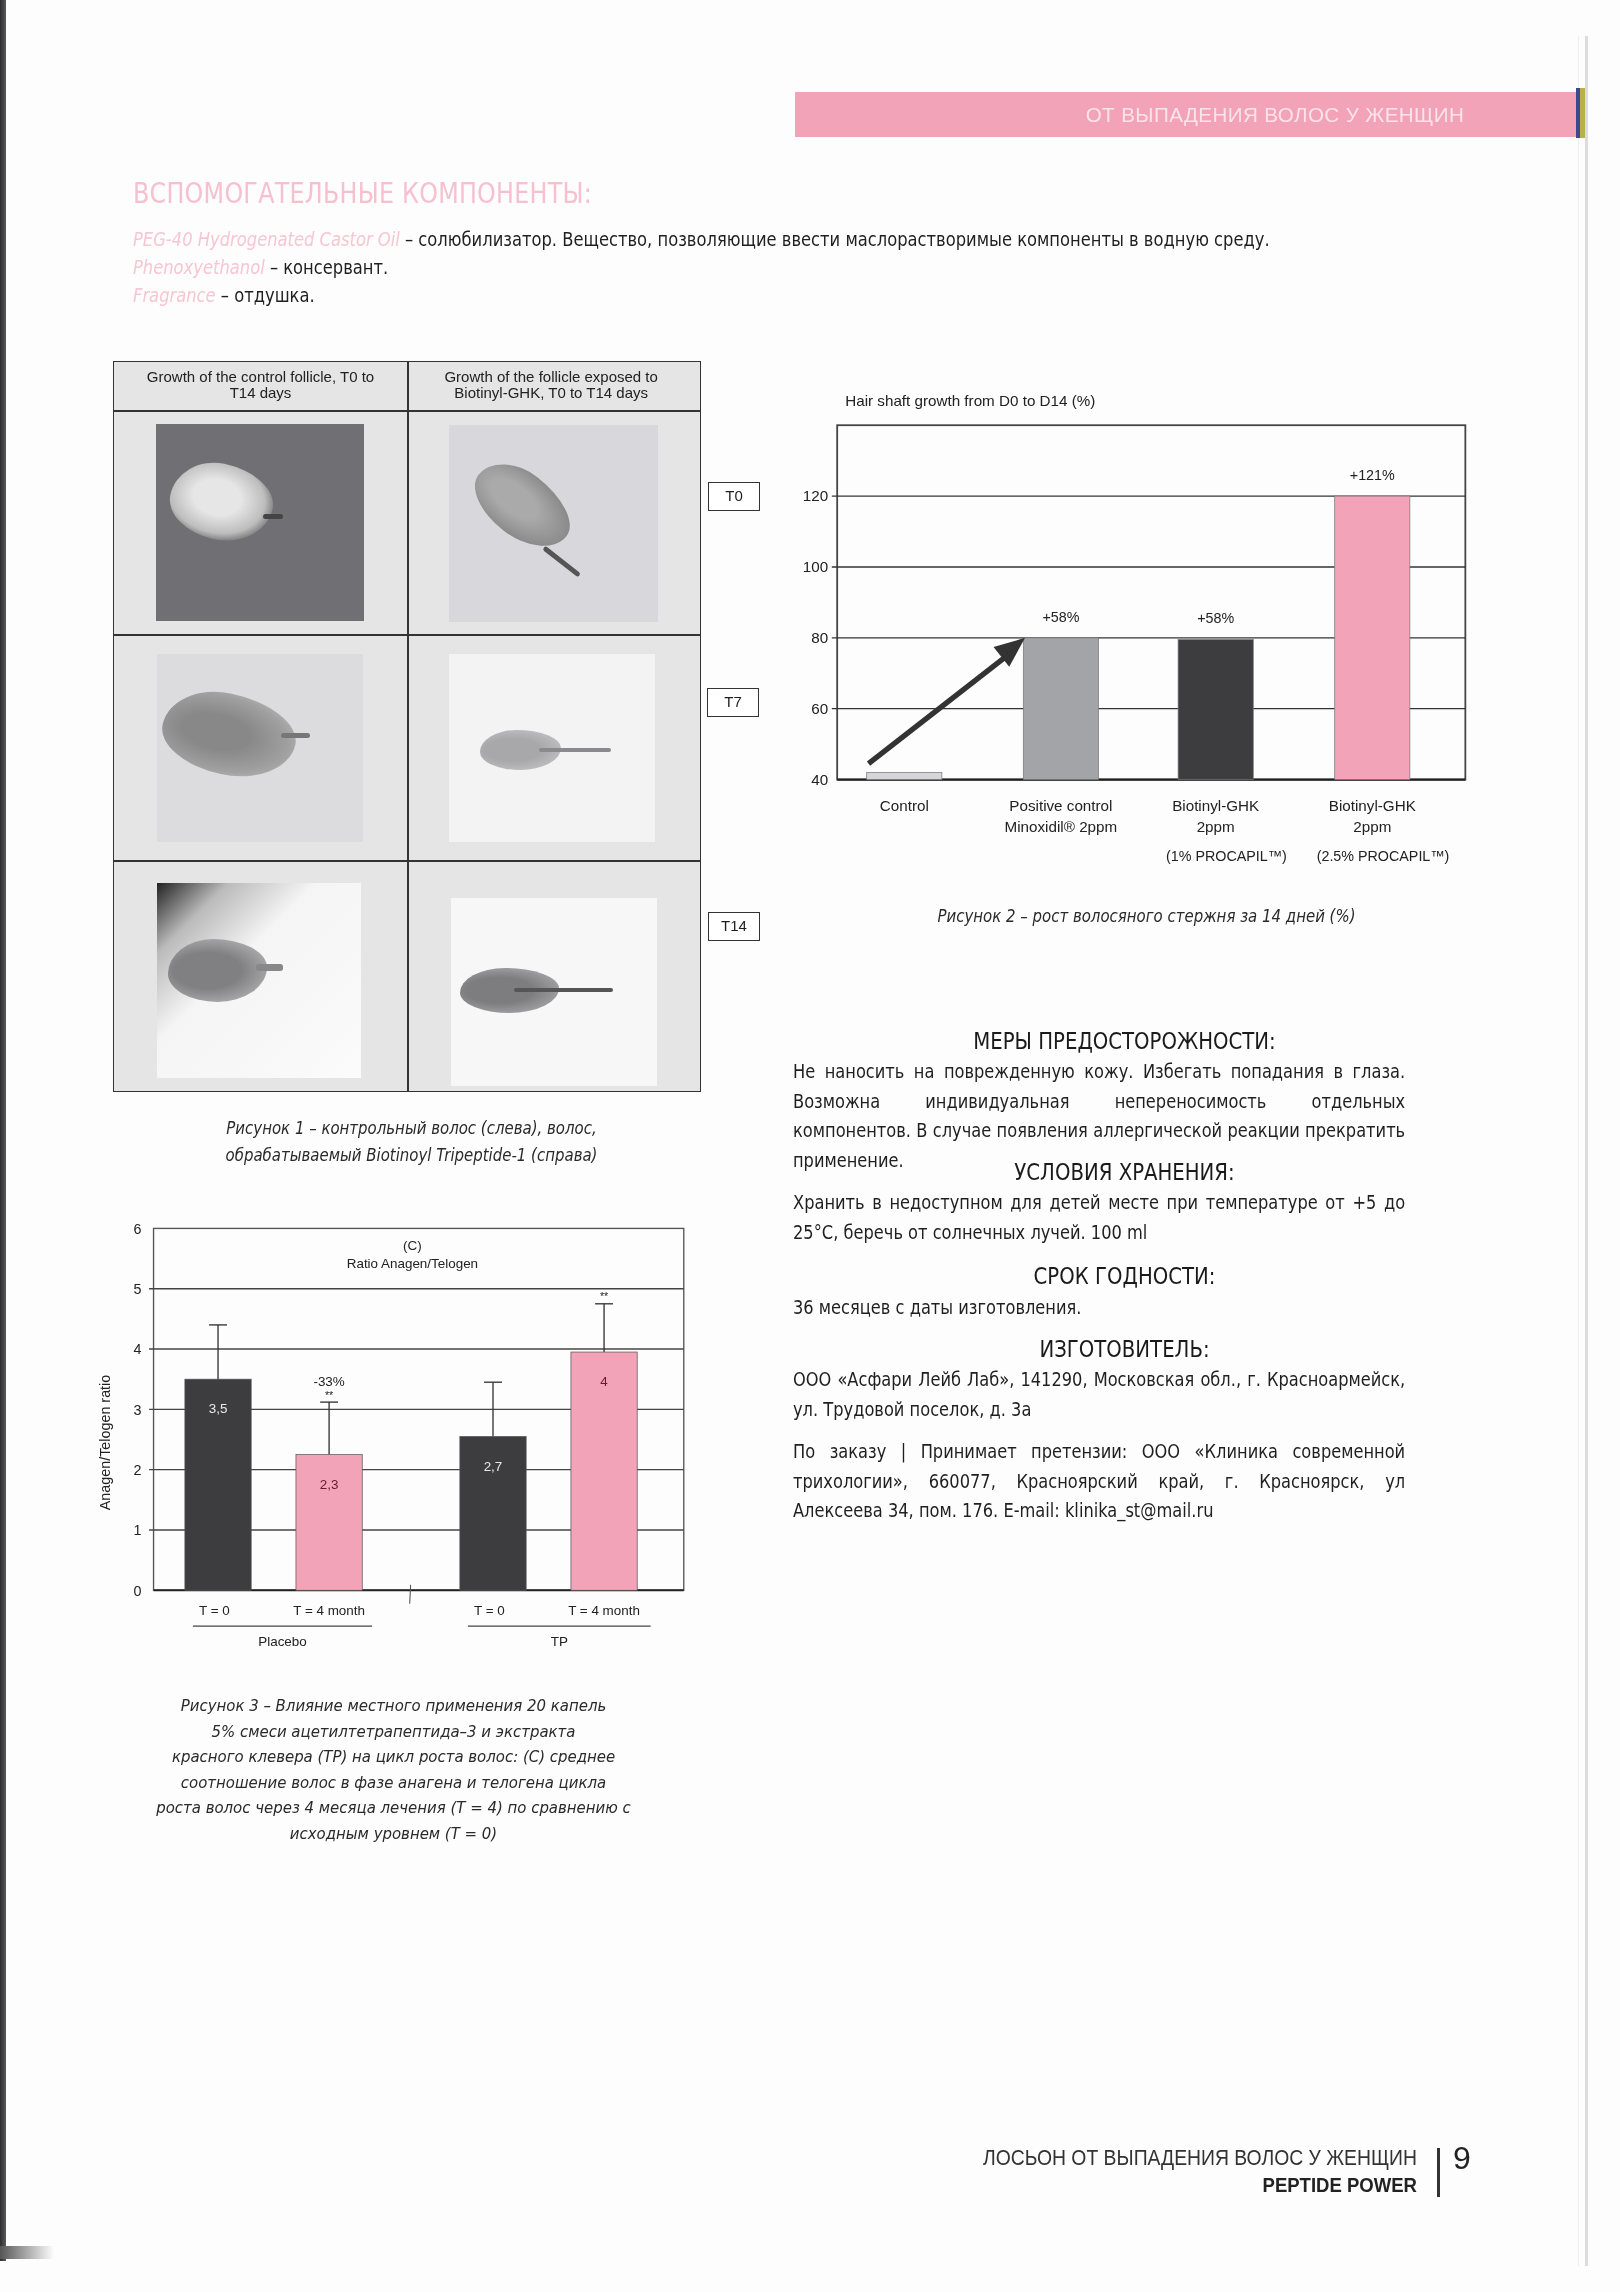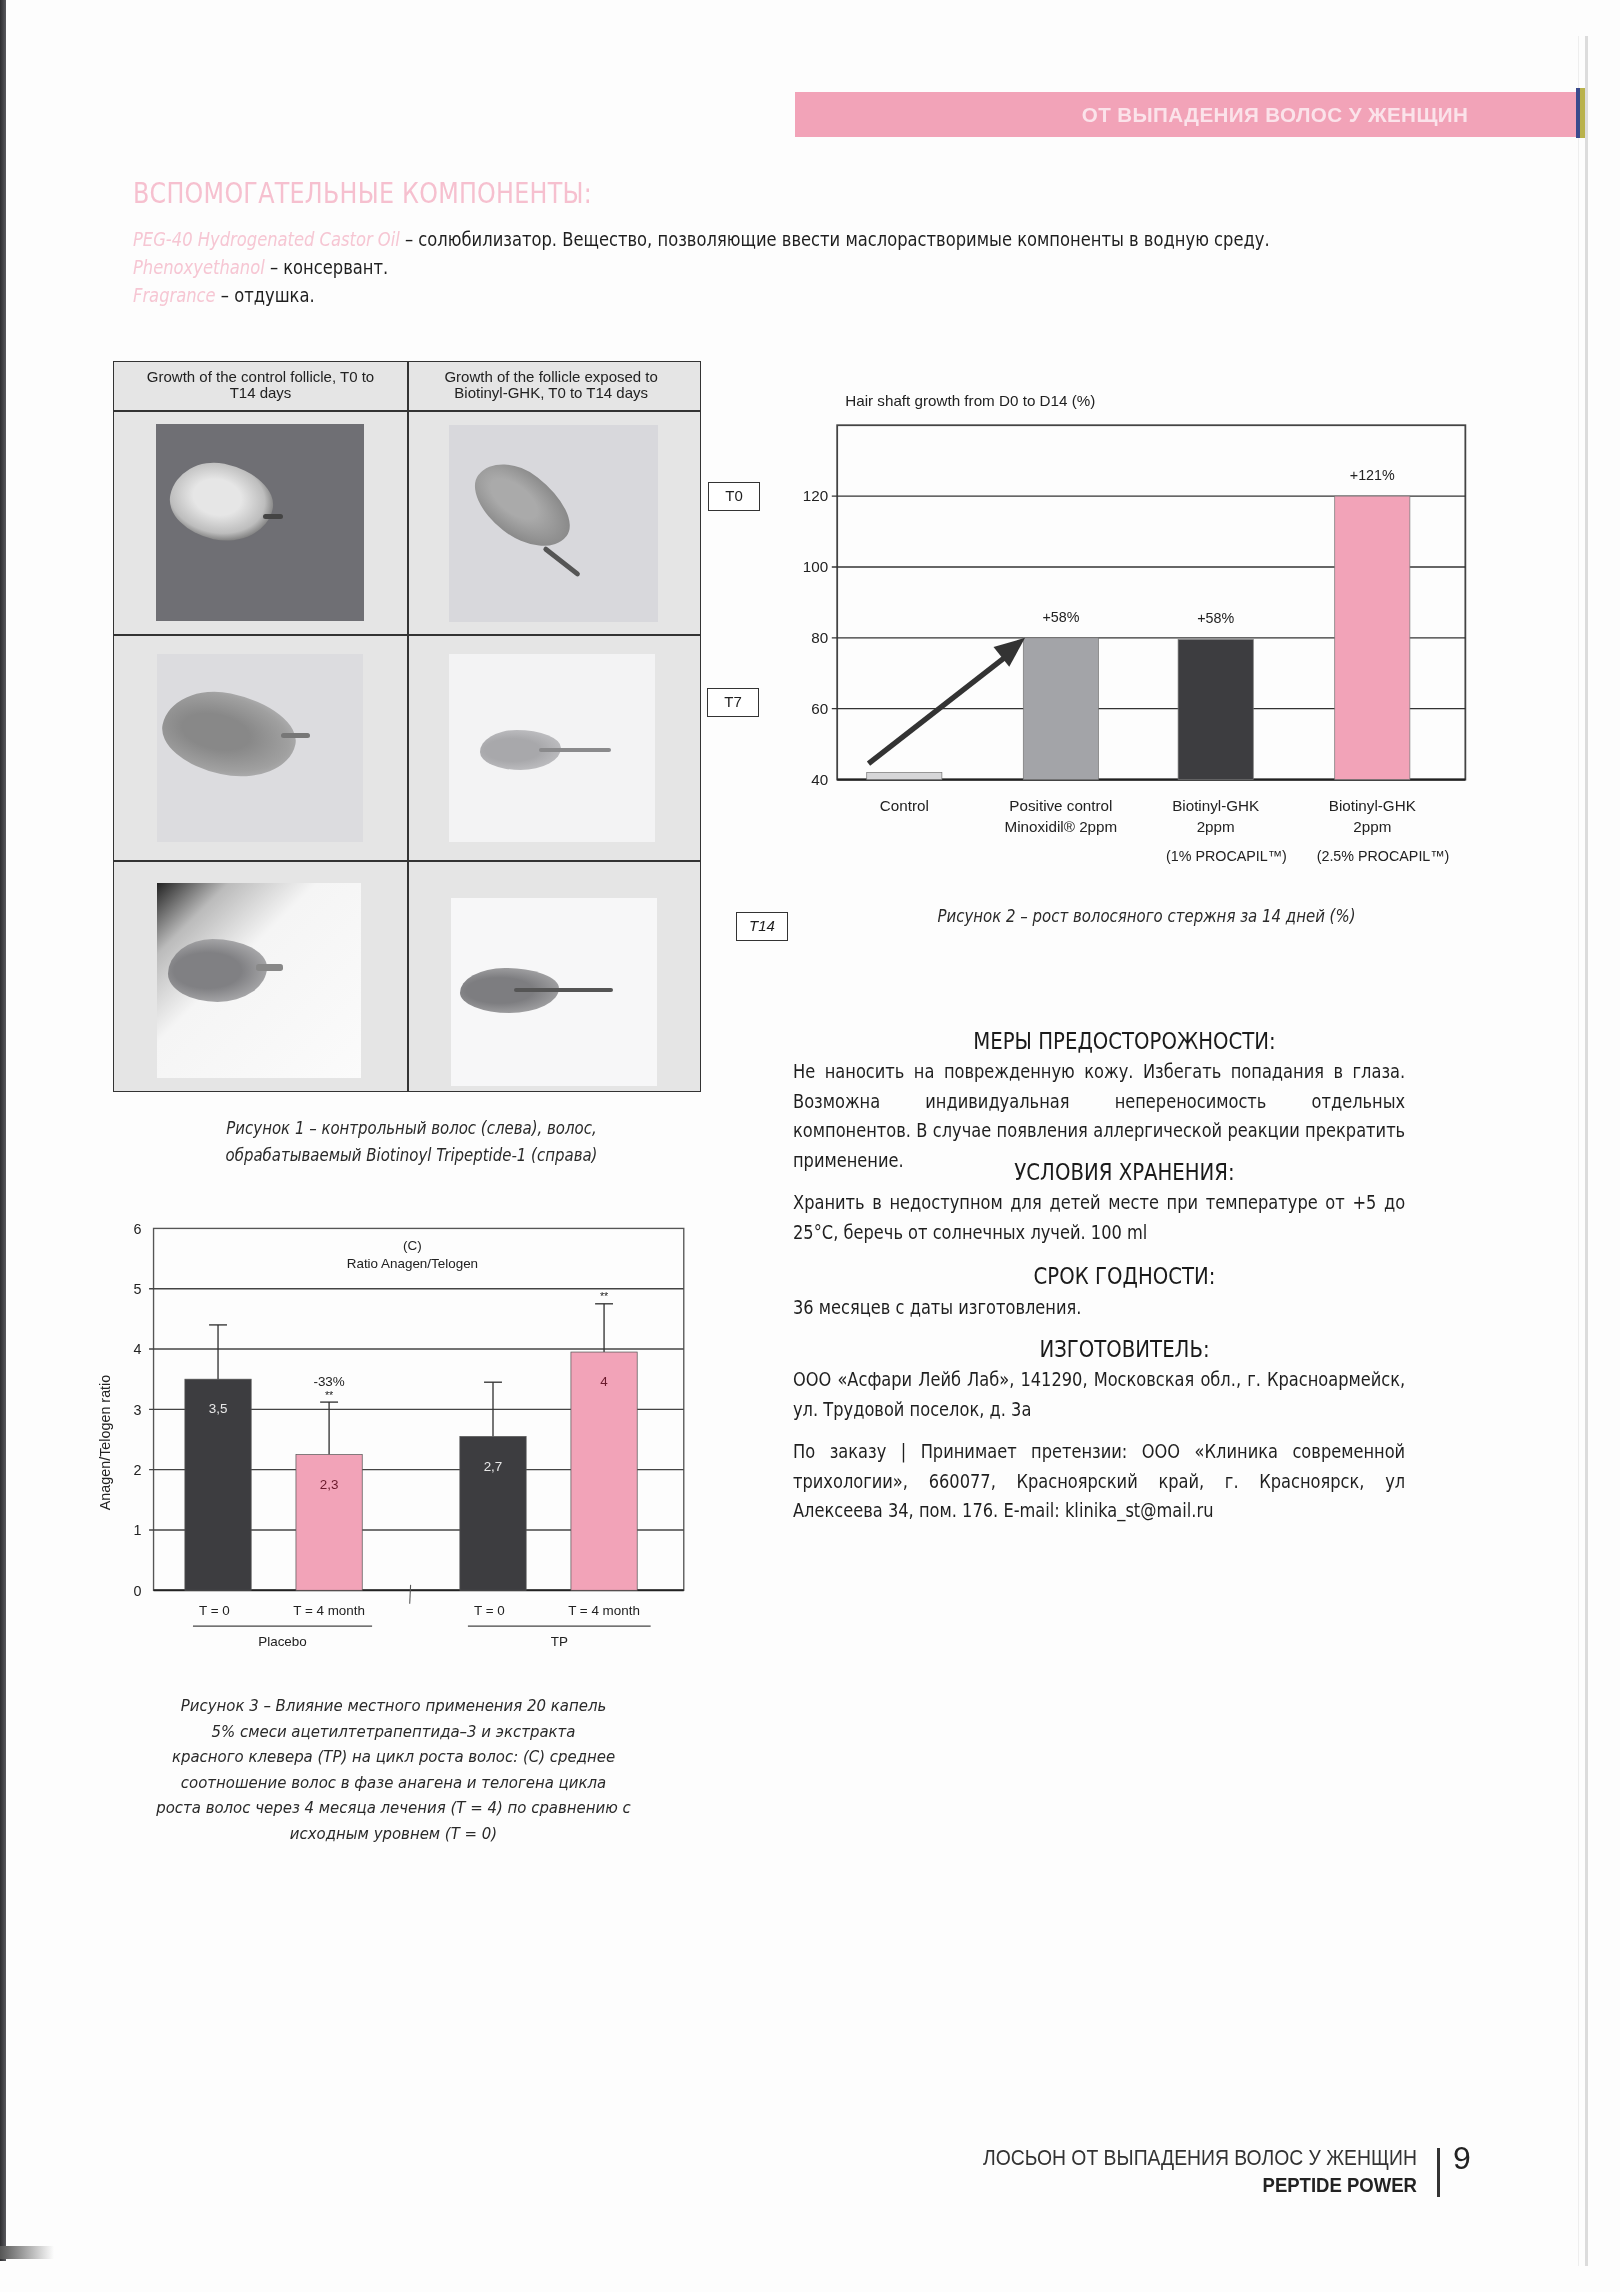--- a/index.html
+++ b/index.html
@@ -10,21 +10,21 @@
     color: #1e1e1e;
   }
   .abs { position: absolute; }
   
   .scan-left { left: 0; top: 0; width: 6.3px; height: 2261px; background: linear-gradient(90deg,#2d2d30,#5a5a5e); }
   .scan-bottom { left: 0; top: 2246px; width: 54px; height: 12.5px; background: linear-gradient(90deg,#555,#ddd 80%,transparent); }
   .scan-right-line { left: 1585px; top: 36px; width: 2.7px; height: 2230px; background: #dcdcdc; }
   .scan-right-line2 { left: 1578px; top: 36px; width: 0.9px; height: 2230px; background: #eeeeee; }
 
   
-  .banner { left: 795px; top: 92px; width: 781px; height: 45px; background: #f2a3b8; font-weight: bold; }
+  .banner { left: 795px; top: 92px; width: 781px; height: 45px; background: #f2a3b8; }
   .banner-text { position: absolute; left: 0; right: 0; top: 10.7px; text-align: center; padding-left: 179px;
     color: #fbe3ea; font-size: 20.6px; letter-spacing: 0.4px; font-family: "Liberation Sans", sans-serif; }
   .banner-edge { left: 1576px; top: 88px; width: 3.6px; height: 50px; background: #3b4a8c; }
   .banner-edge2 { left: 1580px; top: 88px; width: 5.4px; height: 50px; background: #b9b24c; }
 
   
   .aux-title { left: 133px; top: 177px; font-size: 28px; color: #f6c0cf; letter-spacing: 0.3px; font-family: "DejaVu Sans", sans-serif; transform: scaleX(0.85); transform-origin: left; }
   .aux-line { left: 133px; font-size: 19px; white-space: nowrap; font-family: "DejaVu Sans", sans-serif; transform: scaleX(0.86); transform-origin: left; }
   .aux-line .ing { color: #f6c6d3; font-style: italic; }
   .aux-line .desc { color: #1f1f1f; }
@@ -122,21 +122,21 @@
   </div>
 
   <div class="photo" style="left:337px;top:536px;width:206px;height:188px;">
     <div class="photo-bg" style="background:#f7f7f8;"></div>
     <div class="blob" style="left:9px;top:70px;width:99px;height:45px;background:radial-gradient(ellipse at 40% 50%,#7d7d80 40%,#a0a0a2 75%,transparent 100%);"></div>
     <div class="stem" style="left:63px;top:90px;width:99px;height:3.6px;background:#555;"></div>
   </div>
 </div>
 <div class="abs tlabel" style="left:708px;top:462px;margin-top:20px;">T0</div>
 <div class="abs tlabel" style="left:707px;top:688px;">T7</div>
-<div class="abs tlabel" style="left:736px;top:912px;font-style:italic;">T14</div>
+<div class="abs tlabel" style="left:708px;top:912px;">T14</div>
 
 <div class="abs caption cap1">
   <div>Рисунок 1 – контрольный волос (слева), волос,</div>
   <div>обрабатываемый Biotinoyl Tripeptide-1 (справа)</div>
 </div>
 
 <svg class="abs" id="fig2" style="left:770px;top:376px;" width="716" height="519" viewBox="0 0 800 580">
   <text id="f2-title" x="84" y="33" font-size="17" fill="#222">Hair shaft growth from D0 to D14 (%)</text>
   <g id="f2-grid">
       <rect x="75" y="55" width="702" height="396" fill="none" stroke="#444" stroke-width="2"></rect>

